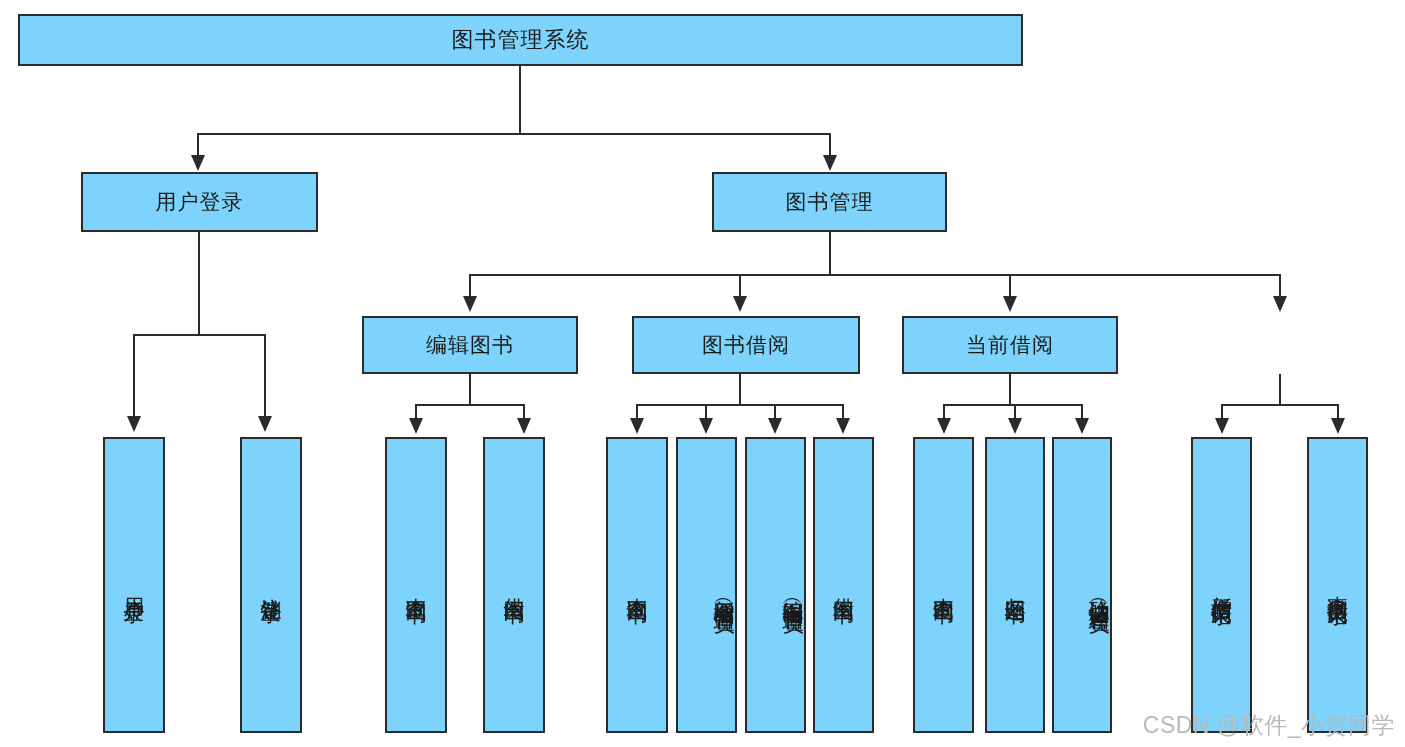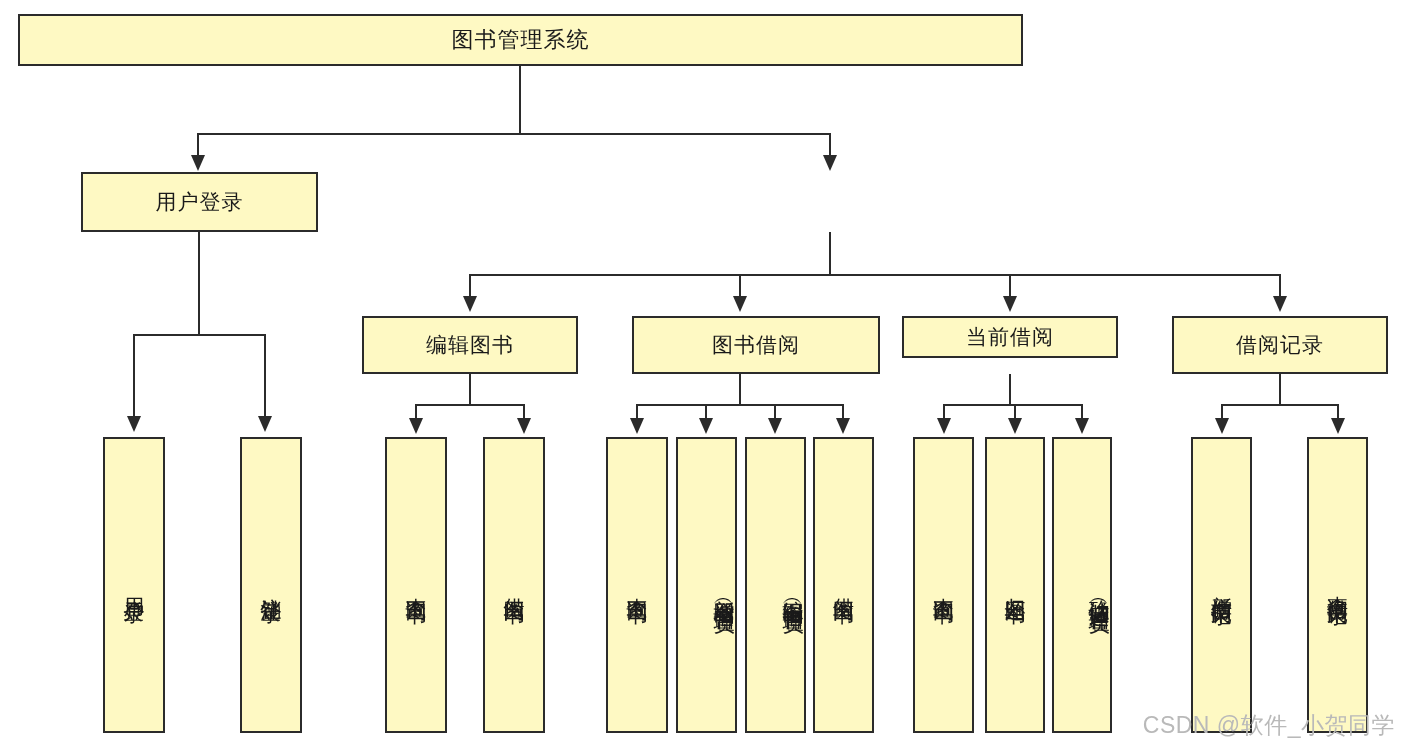--- a/index.html
+++ b/index.html
@@ -14,21 +14,21 @@
     position: relative;
     width: 1405px;
     height: 747px;
     background: #ffffff;
     overflow: hidden;
   }
   .node {
     position: absolute;
     box-sizing: border-box;
     border: 2px solid #2b2b2b;
-    background: #fef9c3;
+    background: #7dd3fc;
     display: flex;
     align-items: center;
     justify-content: center;
     color: #1a1a1a;
   }
   .node.horiz {
     font-size: 21px;
     letter-spacing: 1px;
   }
   .node.vert {
@@ -83,43 +83,43 @@
 
   <div class="edge h" style="left:197px; top:133px; width:634px; height:2px;"></div>
 
   <div class="edge v" style="left:197px; top:133px; width:2px; height:24px;"></div>
   <div class="arrow" style="left:191px; top:155px;"></div>
   <div class="edge v" style="left:829px; top:133px; width:2px; height:24px;"></div>
   <div class="arrow" style="left:823px; top:155px;"></div>
 
   <div class="node horiz" style="left:81px; top:172px; width:237px; height:60px;">用户登录</div>
 
+  <div class="node horiz" style="left:712px; top:172px; width:235px; height:60px;">图书管理</div>
 
   <div class="edge v" style="left:198px; top:232px; width:2px; height:104px;"></div>
   <div class="edge h" style="left:133px; top:334px; width:133px; height:2px;"></div>
   <div class="edge v" style="left:133px; top:334px; width:2px; height:84px;"></div>
   <div class="arrow" style="left:127px; top:416px;"></div>
   <div class="edge v" style="left:264px; top:334px; width:2px; height:84px;"></div>
   <div class="arrow" style="left:258px; top:416px;"></div>
 
   <div class="edge v" style="left:829px; top:232px; width:2px; height:44px;"></div>
   <div class="edge h" style="left:469px; top:274px; width:812px; height:2px;"></div>
   <div class="edge v" style="left:469px; top:274px; width:2px; height:24px;"></div>
   <div class="arrow" style="left:463px; top:296px;"></div>
   <div class="edge v" style="left:739px; top:274px; width:2px; height:24px;"></div>
   <div class="arrow" style="left:733px; top:296px;"></div>
   <div class="edge v" style="left:1009px; top:274px; width:2px; height:24px;"></div>
   <div class="arrow" style="left:1003px; top:296px;"></div>
   <div class="edge v" style="left:1279px; top:274px; width:2px; height:24px;"></div>
   <div class="arrow" style="left:1273px; top:296px;"></div>
 
   <div class="node horiz" style="left:362px; top:316px; width:216px; height:58px;">编辑图书</div>
-  <div class="node horiz" style="left:632px; top:316px; width:248px; height:58px;">图书借阅</div>
-  <div class="node horiz" style="left:902px; top:316px; width:216px; height:42px;">当前借阅</div>
-  <div class="node horiz" style="left:1172px; top:316px; width:216px; height:58px;">借阅记录</div>
+  <div class="node horiz" style="left:632px; top:316px; width:228px; height:58px;">图书借阅</div>
+  <div class="node horiz" style="left:902px; top:316px; width:216px; height:58px;">当前借阅</div>
 
   <div class="edge v" style="left:469px; top:374px; width:2px; height:32px;"></div>
   <div class="edge h" style="left:415px; top:404px; width:110px; height:2px;"></div>
   <div class="edge v" style="left:415px; top:404px; width:2px; height:16px;"></div>
   <div class="arrow" style="left:409px; top:418px;"></div>
   <div class="edge v" style="left:523px; top:404px; width:2px; height:16px;"></div>
   <div class="arrow" style="left:517px; top:418px;"></div>
 
   <div class="edge v" style="left:739px; top:374px; width:2px; height:32px;"></div>
   <div class="edge h" style="left:636px; top:404px; width:208px; height:2px;"></div>

